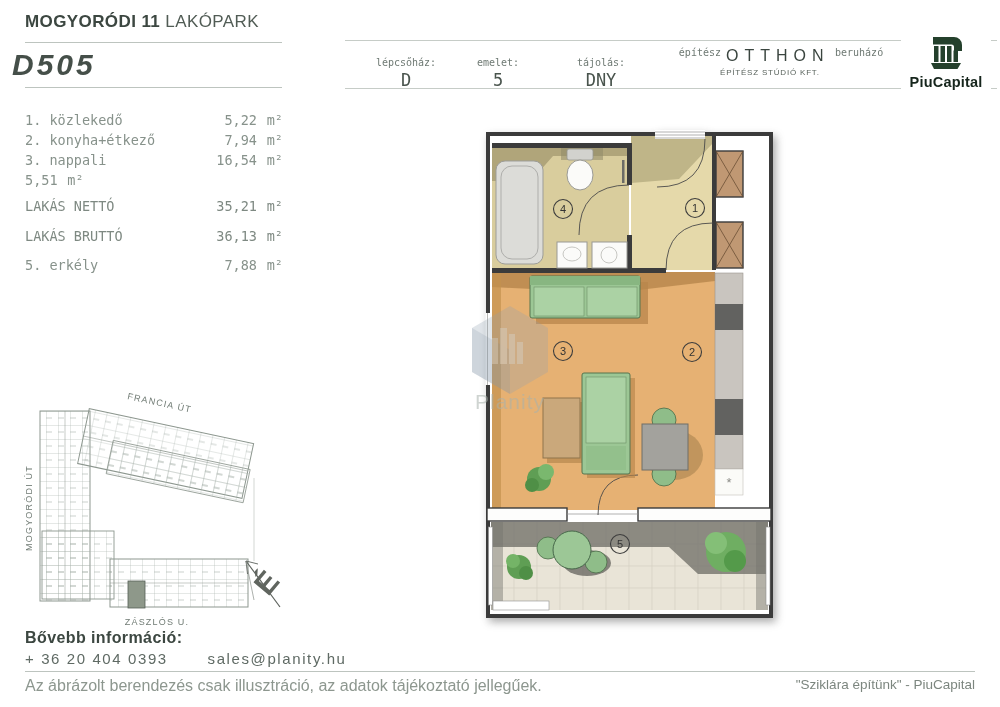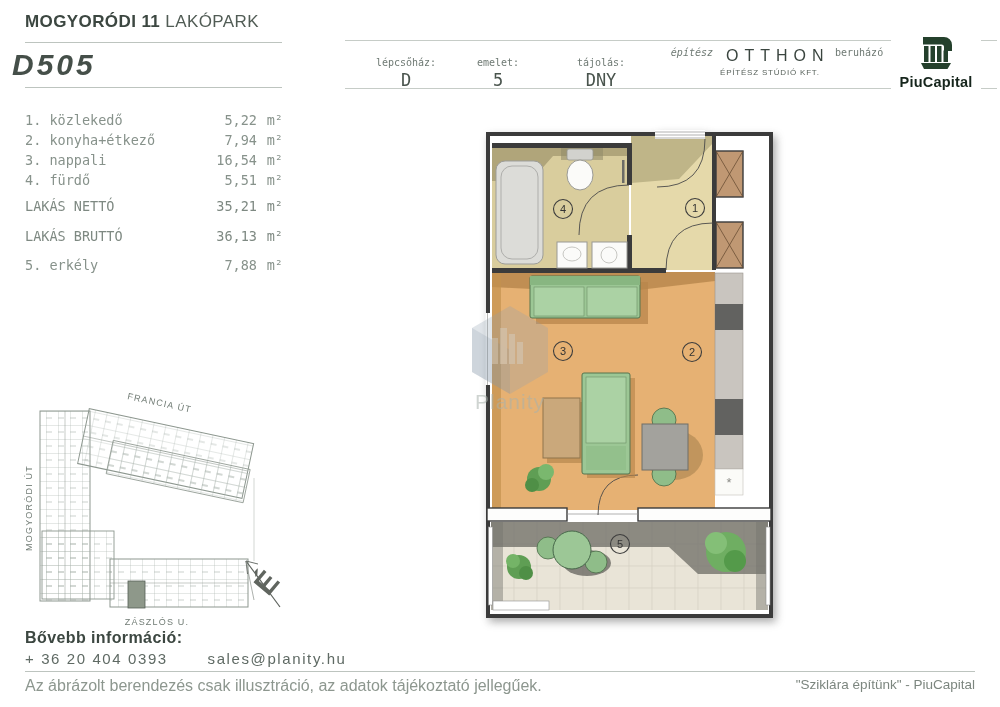--- a/index.html
+++ b/index.html
@@ -17,21 +17,21 @@
   .unit-id{left:12px;top:48px;font-size:30px;font-weight:700;letter-spacing:3px;color:#454f49;font-style:italic;}
   
   .infobar{left:345px;top:40px;width:652px;height:47px;border-top:1px solid #c6ccc7;border-bottom:1px solid #c6ccc7;}
   .col{position:absolute;text-align:center;}
   .col .lbl{font-size:10px;color:#6e7973;display:block;margin-top:16px;}
   .col .val{font-size:17px;color:#49544d;display:block;margin-top:2px;}
   .lbl-right{position:absolute;font-size:10px;color:#6e7973;text-align:right;top:6px;}
   .arch{position:absolute;left:375px;top:6px;width:132px;text-align:left;}
   .arch .name{font-size:16px;font-weight:500;letter-spacing:6px;color:#3a453f;display:block;padding-left:6px;}
   .arch .sub{font-size:8px;letter-spacing:.8px;color:#59635c;display:block;margin-top:3px;}
-  .logoblk{position:absolute;right:16px;top:-7px;width:90px;height:61px;background:#fff;z-index:2;text-align:center;}
+  .logoblk{position:absolute;right:6px;top:-7px;width:90px;height:61px;background:#fff;z-index:2;text-align:center;}
   .logoblk .brand{font-size:14.5px;font-weight:700;color:#16251c;display:block;margin-top:-2px;letter-spacing:.2px;}
   
   .roomlist{left:25px;top:110px;width:258px;font-size:13.5px;color:#87928b;}
   .rrow{display:flex;line-height:20px;}
   .rrow .nm{flex:1;text-align:left;}
   .rrow .ar{text-align:center;}
   .rrow .un{width:26px;text-align:right;}
   .gap8{height:6px;}.gap10{height:10px;}.gap9{height:9px;}
   .sumrow{color:#7e8982;}
   
@@ -66,21 +66,21 @@
     <span class="val">D</span>
   </div>
   <div class="col mono" style="left:108px;width:90px;">
     <span class="lbl">emelet:</span>
     <span class="val">5</span>
   </div>
   <div class="col mono" style="left:206px;width:100px;">
     <span class="lbl">tájolás:</span>
     <span class="val">DNY</span>
   </div>
-  <span class="lbl-right mono" style="left:302px;width:66px;font-style:italic;">építész</span>
+  <span class="lbl-right mono" style="left:310px;width:66px;">építész</span>
   <div class="arch">
     <span class="name">OTTHON</span>
     <span class="sub">ÉPÍTÉSZ STÚDIÓ KFT.</span>
   </div>
   <span class="lbl-right mono" style="right:102px;width:60px;text-align:left;">beruházó</span>
   <div class="logoblk">
     <svg width="44" height="38" viewBox="0 0 44 38">
       <path d="M9,3 h21 a8,8 0 0 1 8,8 v6 h-8 v-4 a2.5,2.5 0 0 0 -2.5,-2.5 h-18.5 z" fill="#24402c"></path>
       <rect x="10" y="12" width="4.5" height="16" fill="#24402c"></rect>
       <rect x="16.5" y="12" width="4.5" height="16" fill="#24402c"></rect>
@@ -102,21 +102,20 @@
     <span class="nm">2. konyha+étkező</span>
     <span class="ar">7,94</span>
     <span class="un">m²</span>
   </div>
   <div class="rrow">
     <span class="nm">3. nappali</span>
     <span class="ar">16,54</span>
     <span class="un">m²</span>
   </div>
   <div class="rrow">
-    <span class="nm">4. fürdő</span>
     <span class="ar">5,51</span>
     <span class="un">m²</span>
   </div>
   <div class="gap8"></div>
   <div class="rrow sumrow">
     <span class="nm">LAKÁS NETTÓ</span>
     <span class="ar">35,21</span>
     <span class="un">m²</span>
   </div>
   <div class="gap10"></div>

